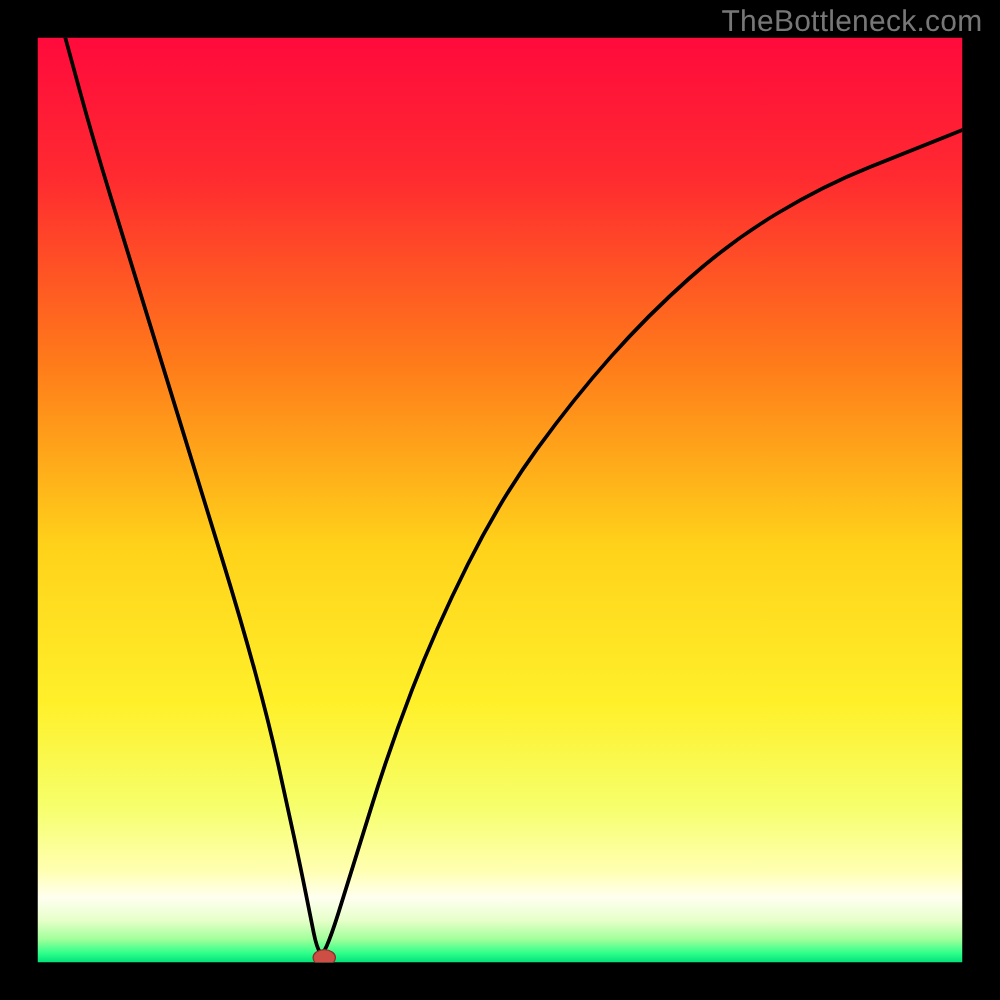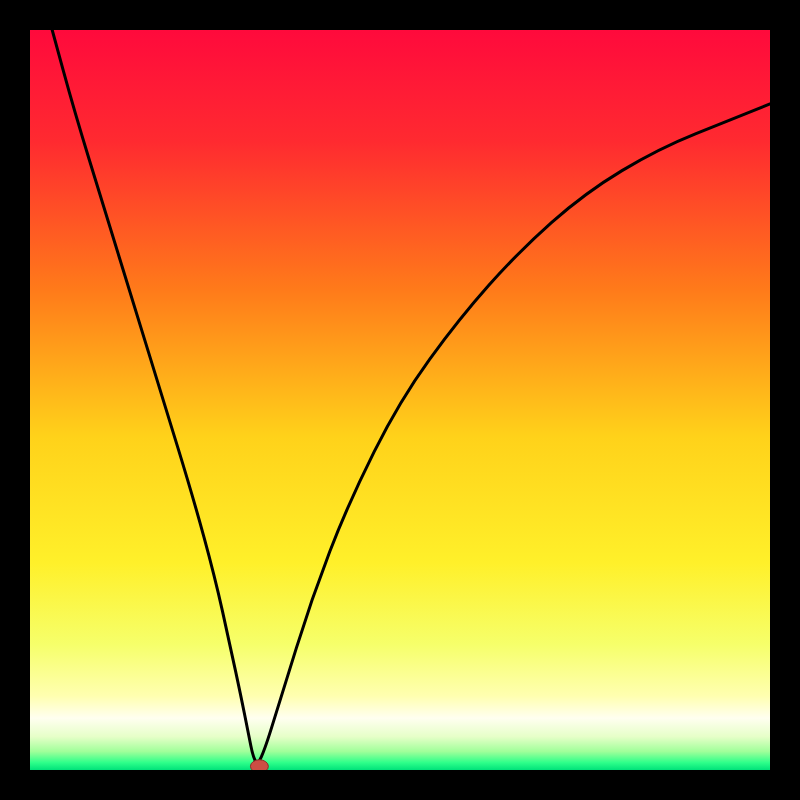--- a/index.html
+++ b/index.html
@@ -35,20 +35,21 @@
     height: 740px;
   }
   svg {
     display: block;
   }
 </style>
 </head>
 <body>
 
 <div class="frame">
+  <div class="watermark">TheBottleneck.com</div>
 
   <div class="plot-wrap">
     <svg id="plot-svg" width="740" height="740" viewBox="0 0 740 740">
         <defs>
           <linearGradient id="bg-grad" x1="0" y1="0" x2="0" y2="1">
             <stop offset="0%" stop-color="#ff0a3c"></stop>
             <stop offset="15%" stop-color="#ff2a30"></stop>
             <stop offset="35%" stop-color="#ff7a1a"></stop>
             <stop offset="55.00000000000001%" stop-color="#ffd21a"></stop>
             <stop offset="72%" stop-color="#fff02a"></stop>

